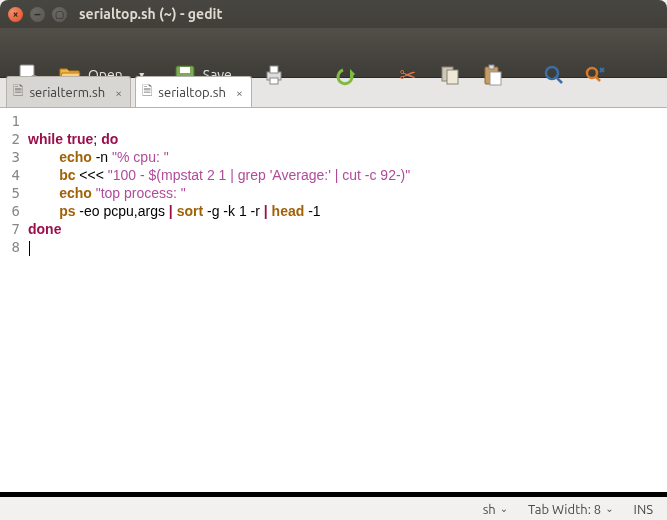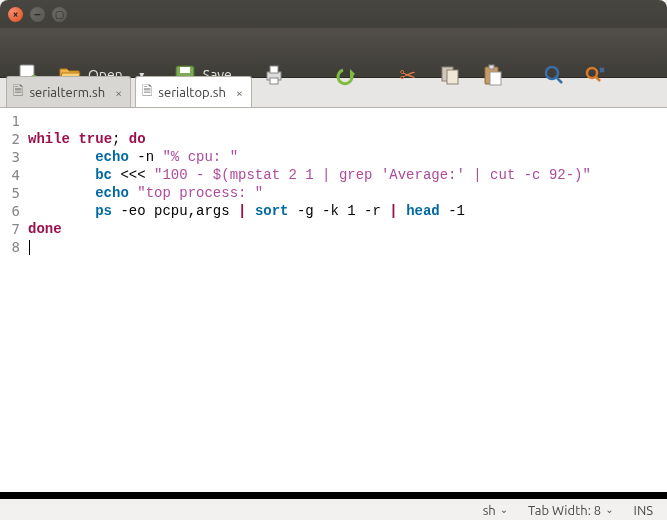--- a/index.html
+++ b/index.html
@@ -98,37 +98,37 @@
     padding:4px 4px 4px 0;
     text-align:right;
     color:#878787;
     font-family:"DejaVu Sans Mono","Ubuntu Mono",monospace;
     font-size:14px;
     line-height:18px;
     user-select:none;
   }
   .code {
     padding:4px 8px 4px 4px;
-    font-family:Liberation Mono, monospace;
+    font-family:Liberation Sans, sans-serif;
     font-size:14px;
     line-height:18px;
     white-space:pre;
     color:#000;
     flex:1;
   }
   .kw  { color:#9c0f4d; font-weight:bold; } 
-  .cmd { color:#0369a1; font-weight:bold; } 
+  .cmd { color:#a16207; font-weight:bold; } 
   .str { color:#b04b9c; }                   
   .op  { color:#9c0f4d; font-weight:bold; } 
 
   
   .statusbar {
     height: 28px;
     background: #f2f1f0;
-    border-top: 7px solid #000000;
+    border-top: 5px solid #000000;
     display:flex;
     align-items:center;
     gap:20px;
     padding: 0 14px;
     font-size:13px;
     color:#4a4a4a;
   }
   .statusbar .cell { display:flex; align-items:center; gap:4px;}
   .statusbar .stretch { flex:1; }
   .chev { font-size:10px; color:#555; }
@@ -139,20 +139,21 @@
 </style>
 </head>
 <body>
 
 <div class="titlebar">
   <div class="win-btns">
     <div class="win-btn close-btn">×</div>
     <div class="win-btn min-btn">‒</div>
     <div class="win-btn max-btn">▢</div>
   </div>
+  <span class="title-text">serialtop.sh (~) - gedit</span>
 </div>
 
 <div class="toolbar">
   <div class="tool-btn">
     <span class="tool-icon">
       <svg width="24" height="24">
           <rect x="4" y="2" width="14" height="18" rx="1" fill="#fff" stroke="#888"></rect>
           <rect x="13" y="12" width="10" height="10" rx="5" fill="#6cbb3c"></rect>
           <path d="M17 14 v6 M14 17 h6" stroke="#fff" stroke-width="2"></path>
         </svg>

